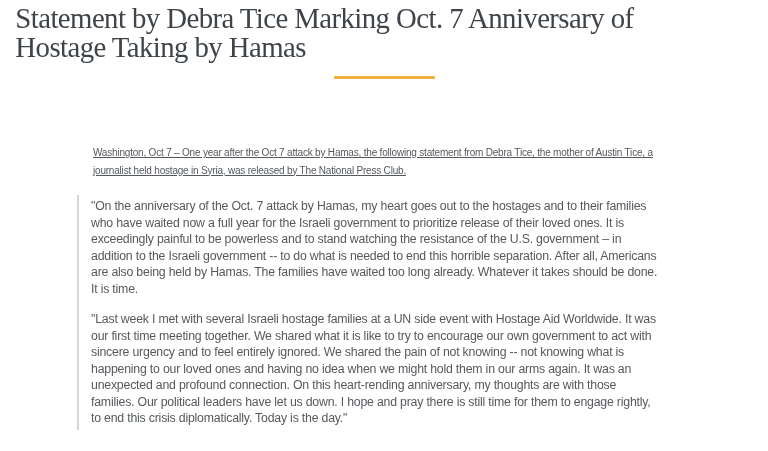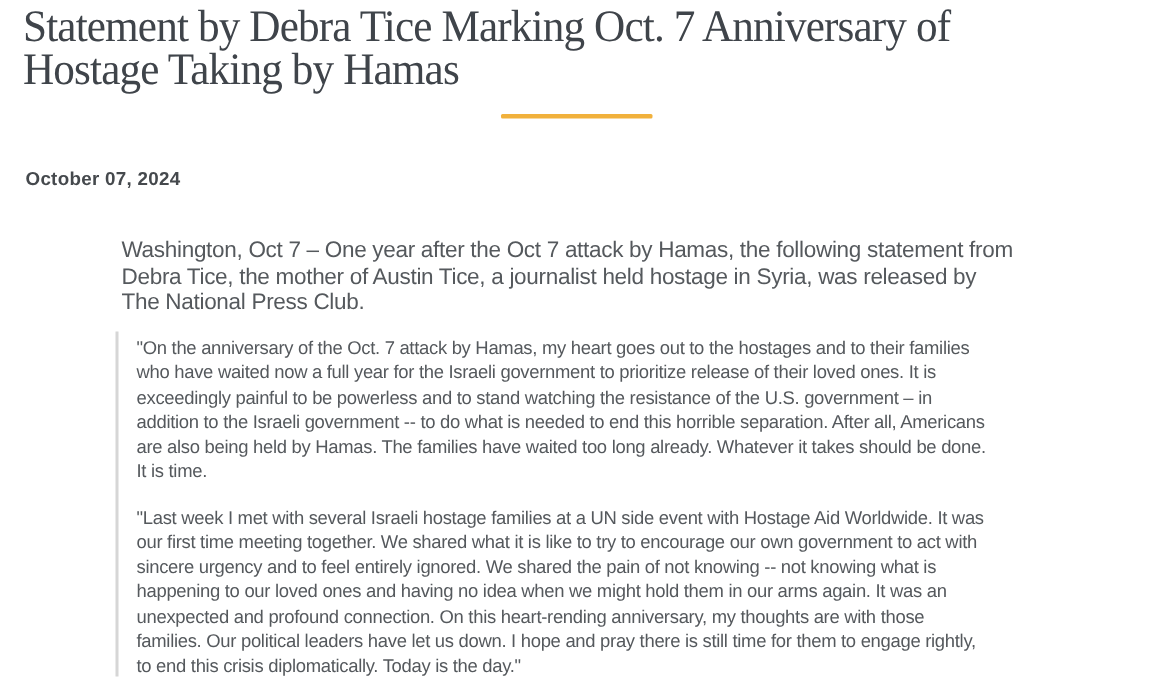--- a/index.html
+++ b/index.html
@@ -42,25 +42,26 @@
     font-size:11.5px;font-weight:700;letter-spacing:0.4px;line-height:14px;
   }
   .meta-date{
     font-size:12.5px;font-weight:700;letter-spacing:0.2px;line-height:14px;
   }
   .article{
     margin:32px 0 0 77px;
     color:var(--body-text);
   }
   .intro{
-    margin:4px;
+    margin:16px;
     width:596px;
-    font-size:15px;
+    font-size:10px;
     letter-spacing:-0.2px;
     line-height:17.5px;
+    text-decoration:underline;
   }
   .statement-quote{
     margin:10px 0 0 0;
     border-left:2px solid var(--quote-border);
     padding:3px 0 3px 12px;
     width:584px;
   }
   .statement-quote p{
     margin:0;
     width:570px;
@@ -76,21 +77,20 @@
 <div class="page">
 
   <h1 class="headline">
     <span class="line">Statement by Debra Tice Marking Oct. 7 Anniversary of</span>
     <span class="line">Hostage Taking by Hamas</span>
   </h1>
 
   <div class="divider"></div>
 
   <div class="meta-bar">
-    <span class="meta-date">October 07, 2024</span>
   </div>
 
   <div class="article">
     <p class="intro">Washington, Oct 7 – One year after the Oct 7 attack by Hamas, the following statement from Debra Tice, the mother of Austin Tice, a journalist held hostage in Syria, was released by The National Press Club.</p>
 
     <blockquote class="statement-quote">
       <p>"On the anniversary of the Oct. 7 attack by Hamas, my heart goes out to the hostages and to their families who have waited now a full year for the Israeli government to prioritize release of their loved ones. It is exceedingly painful to be powerless and to stand watching the resistance of the U.S. government – in addition to the Israeli government -- to do what is needed to end this horrible separation. After all, Americans are also being held by Hamas. The families have waited too long already. Whatever it takes should be done. It is time.</p>
       <p>"Last week I met with several Israeli hostage families at a UN side event with Hostage Aid Worldwide. It was our first time meeting together. We shared what it is like to try to encourage our own government to act with sincere urgency and to feel entirely ignored. We shared the pain of not knowing -- not knowing what is happening to our loved ones and having no idea when we might hold them in our arms again. It was an unexpected and profound connection. On this heart-rending anniversary, my thoughts are with those families. Our political leaders have let us down. I hope and pray there is still time for them to engage rightly, to end this crisis diplomatically. Today is the day."</p>
     </blockquote>
   </div>

